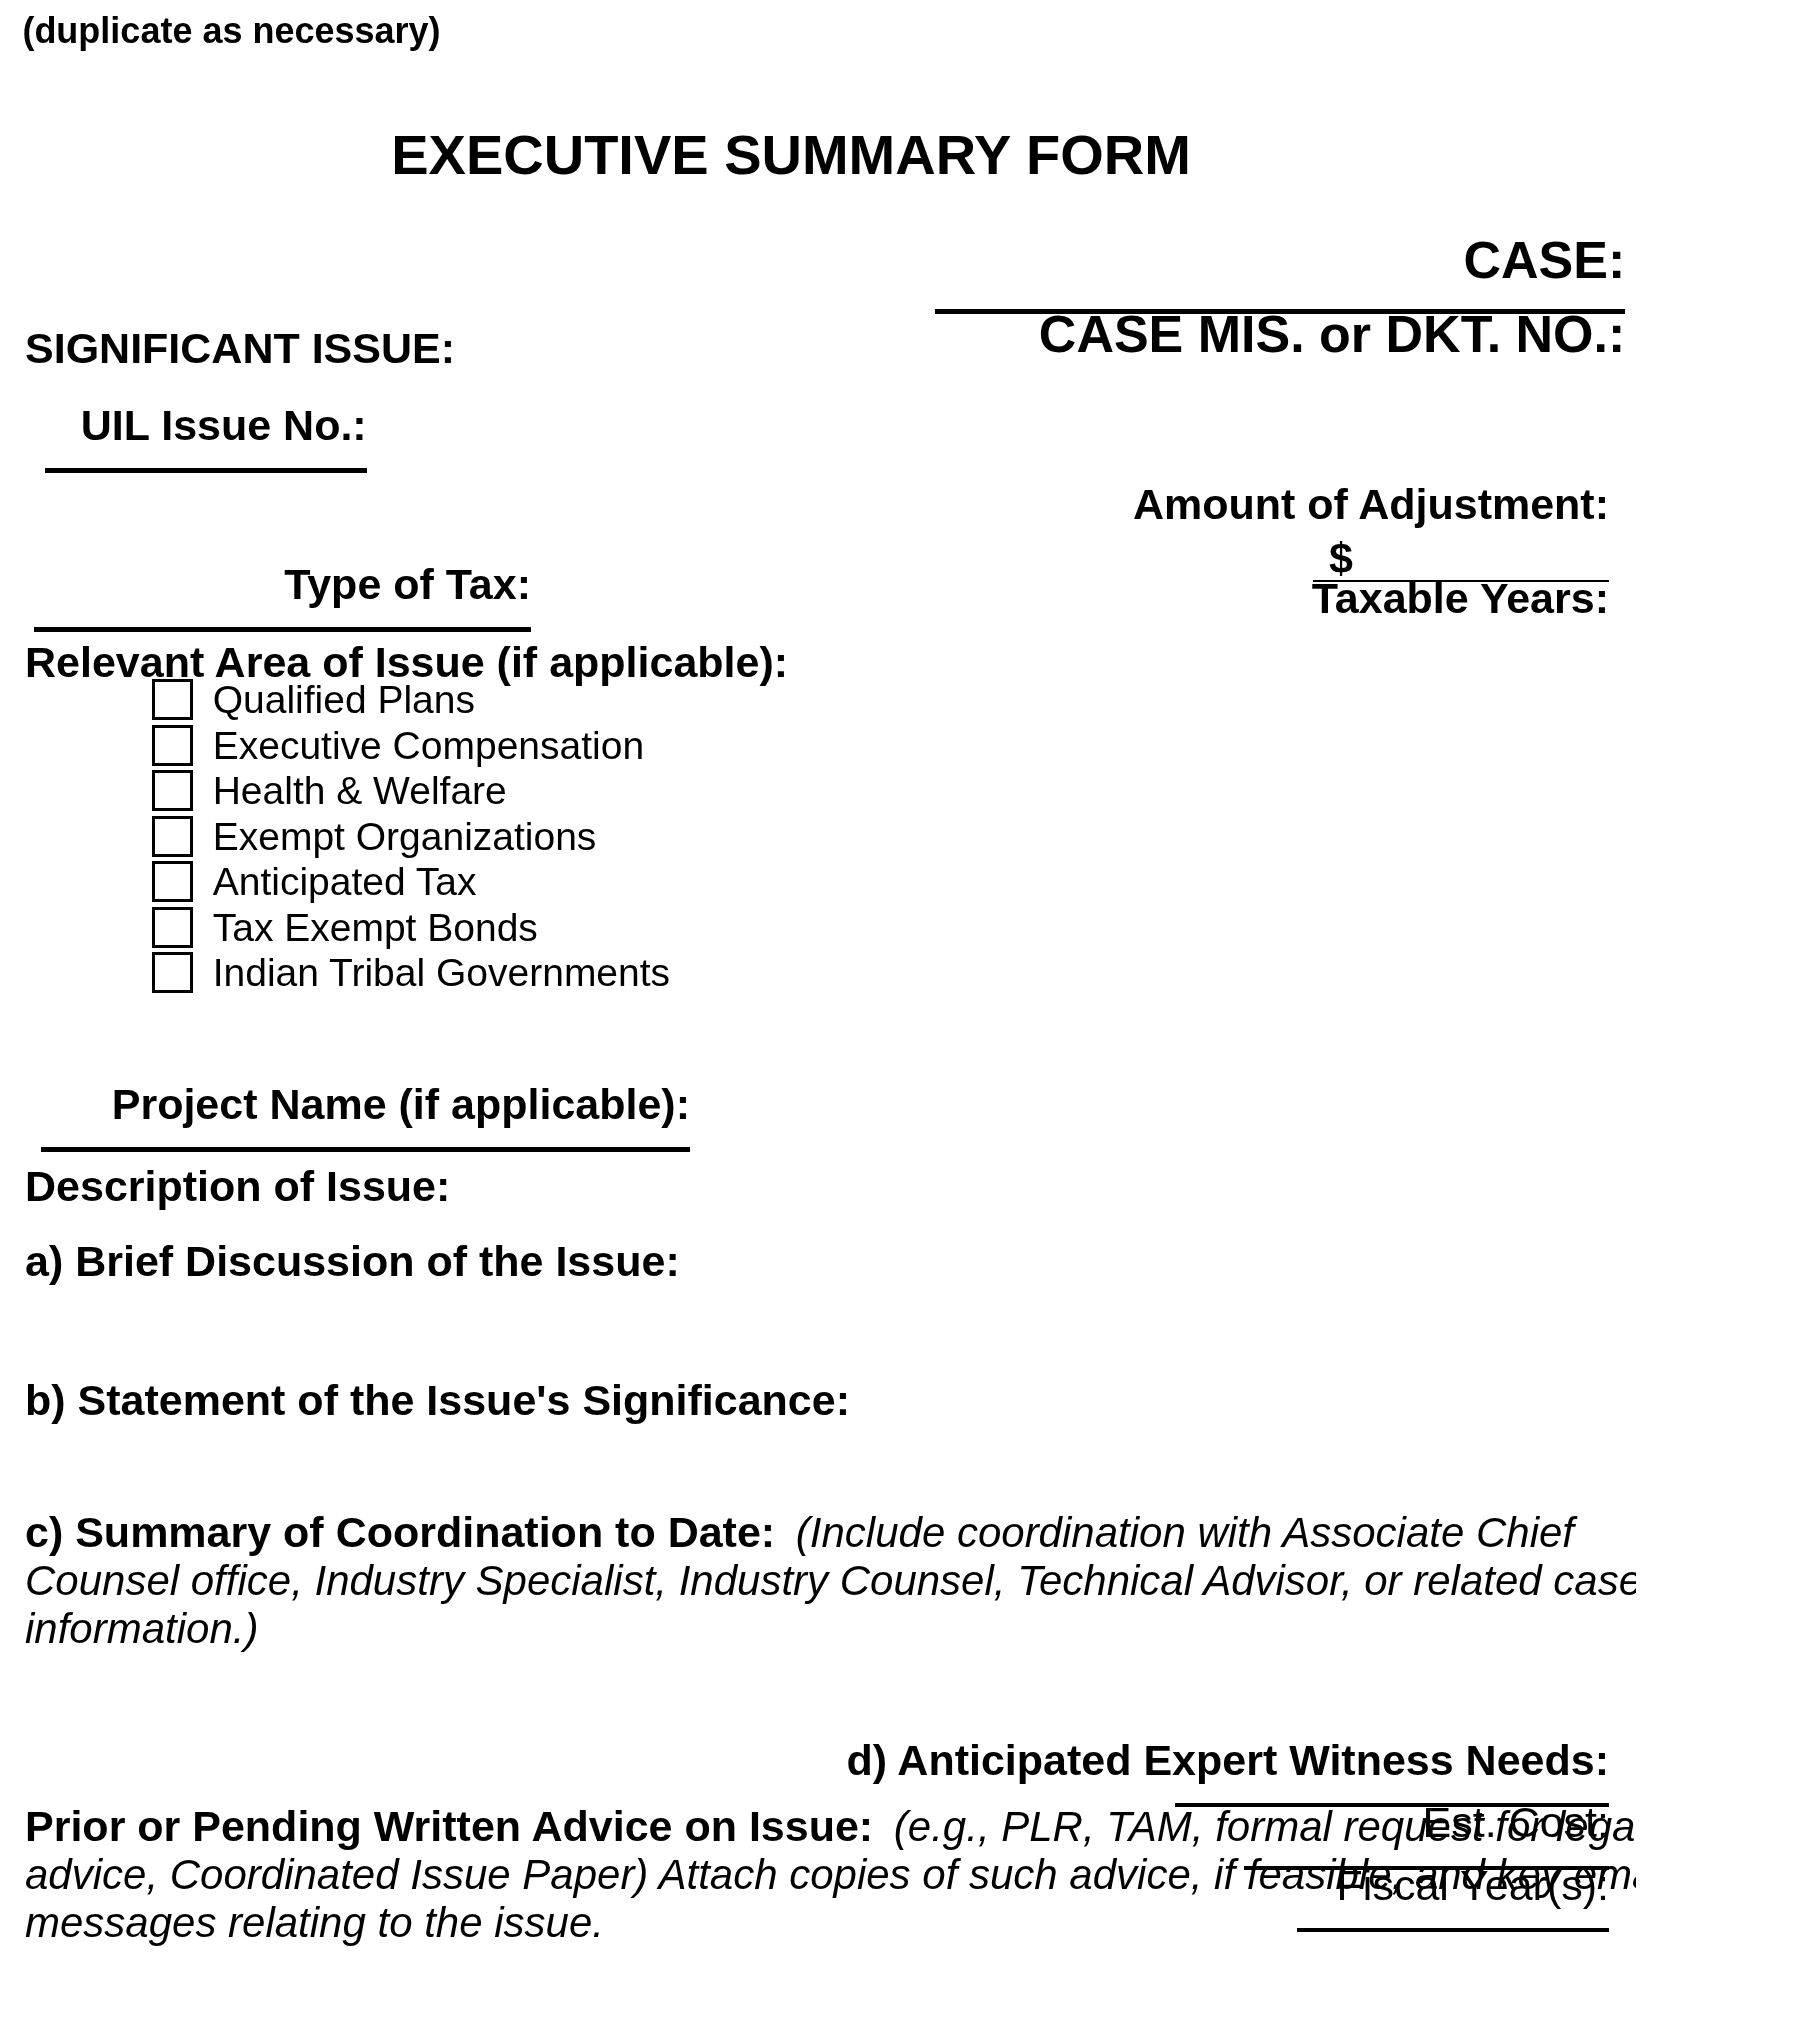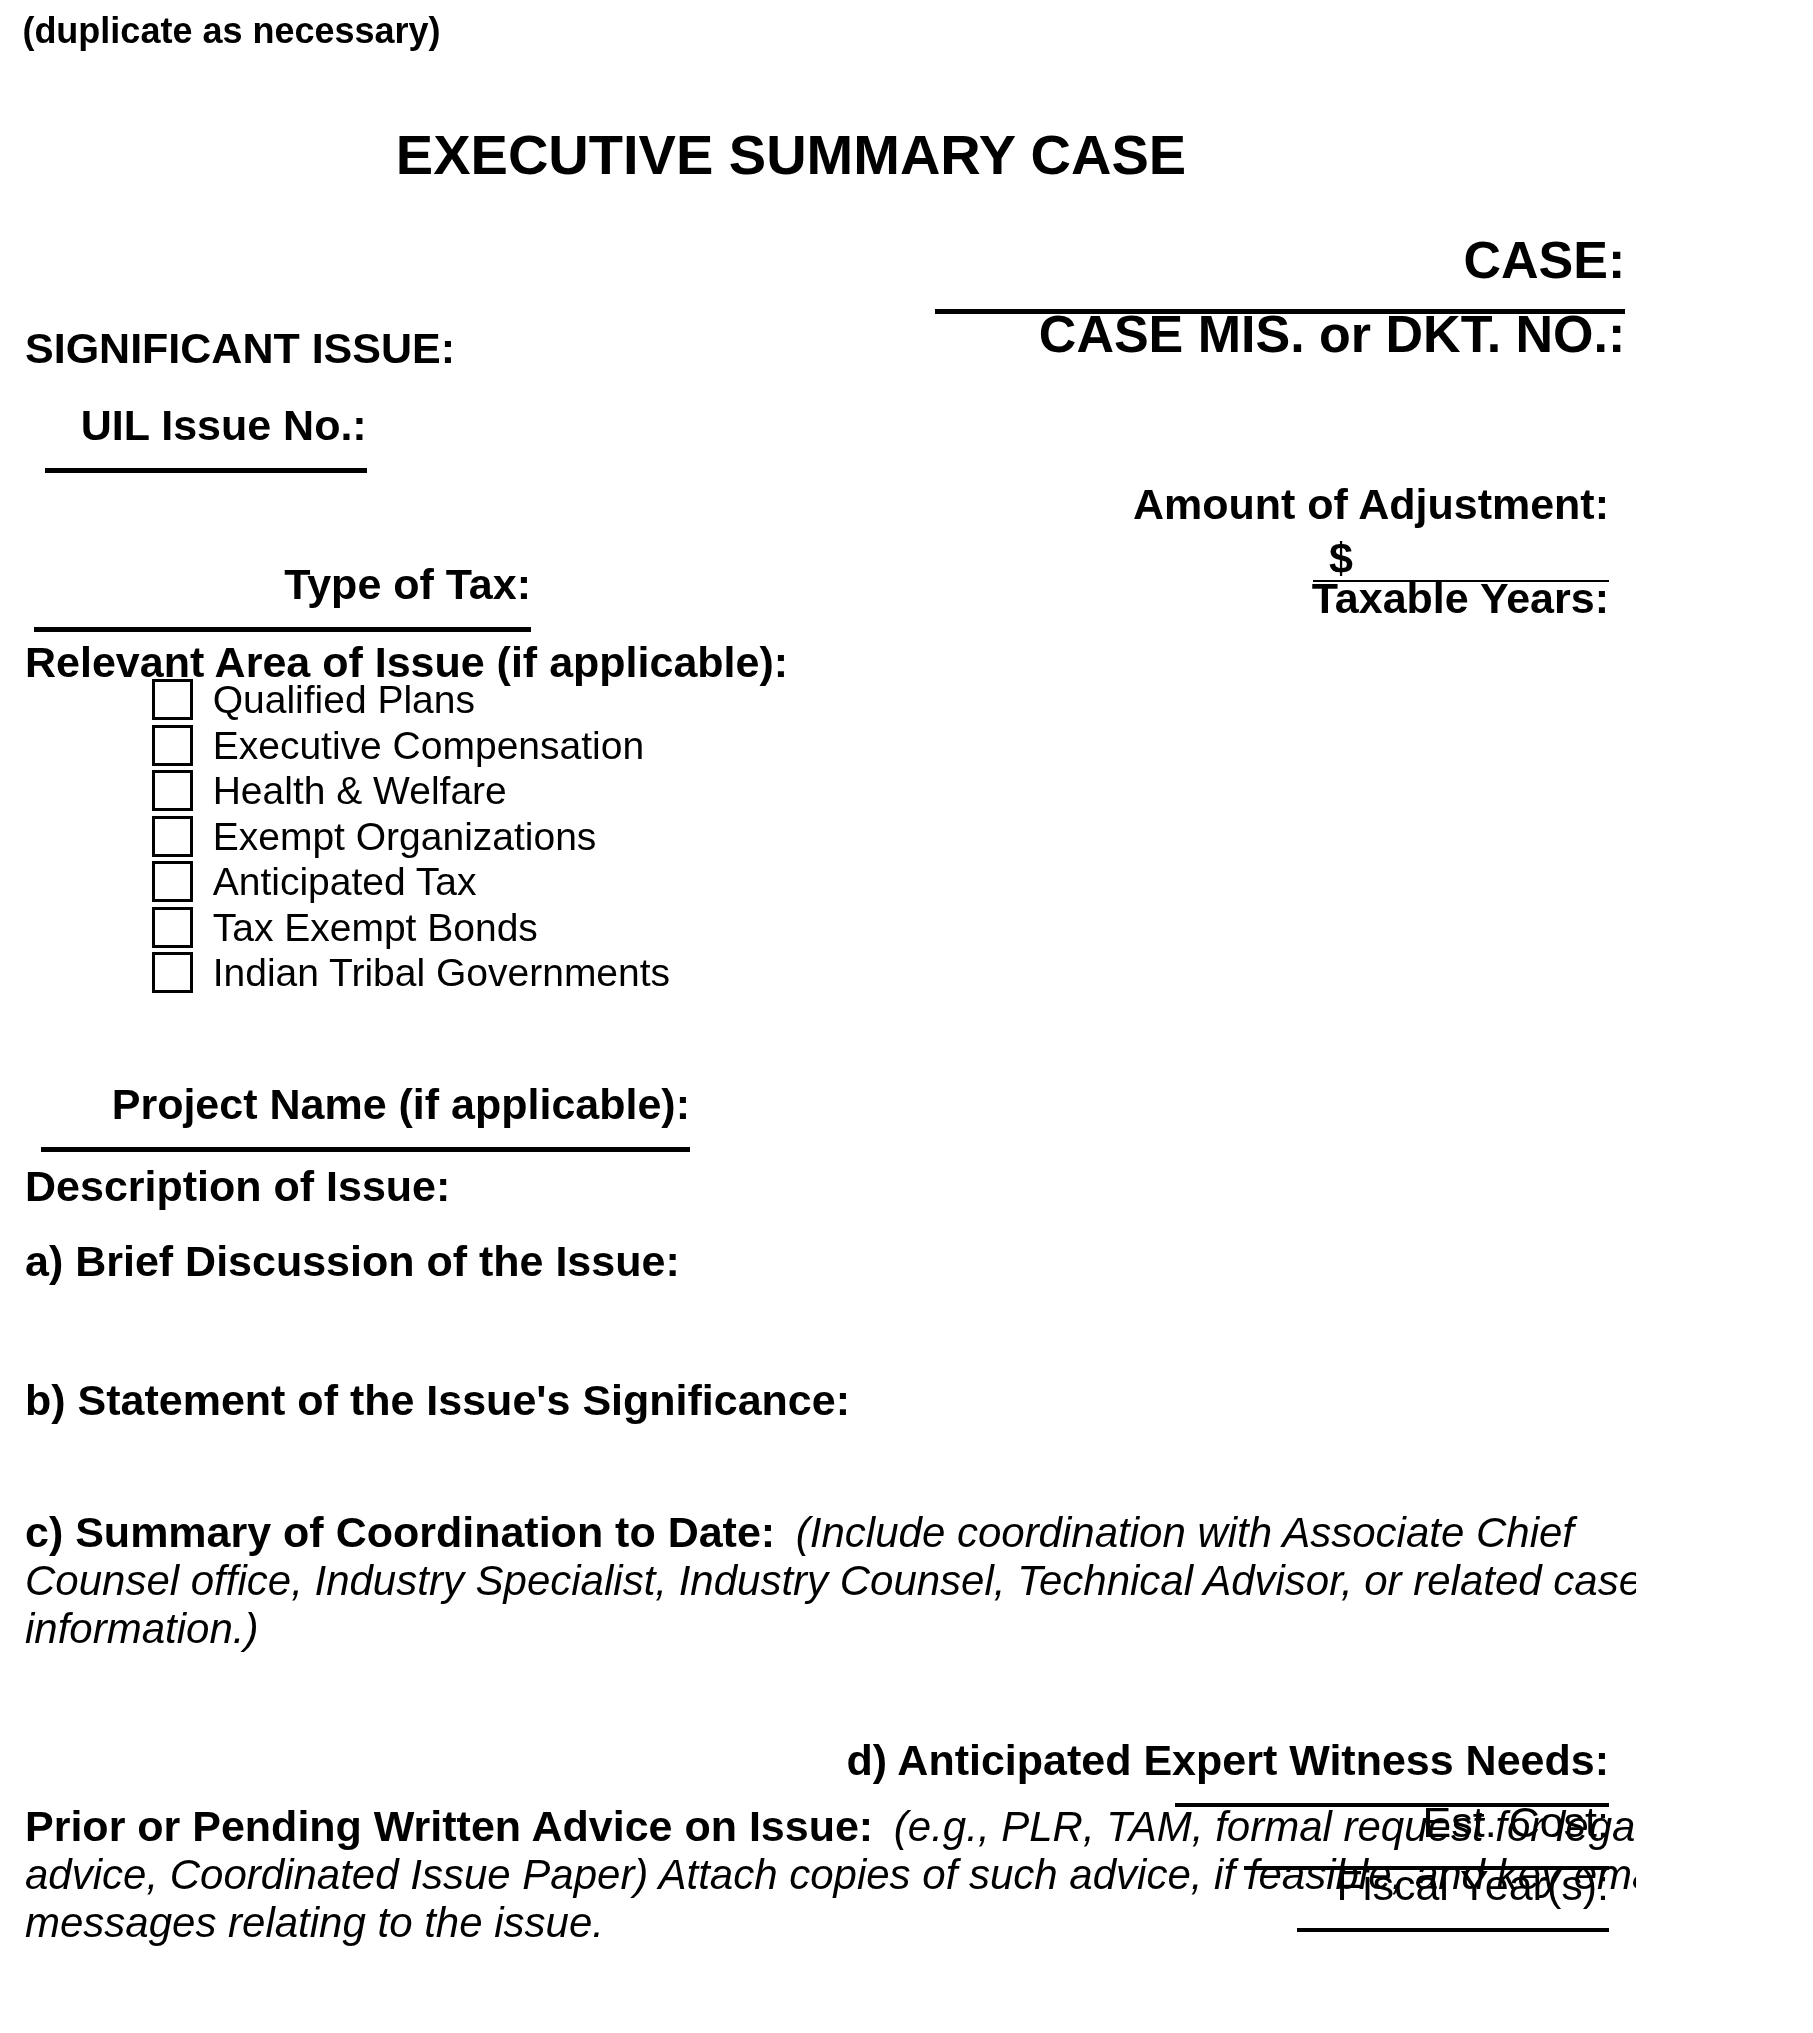--- a/index.html
+++ b/index.html
@@ -37,21 +37,21 @@
   .cbx-lbl { font-size:39px; line-height:1; white-space:nowrap; }
   .dollar { font-weight:bold; font-size:43px; line-height:1.0; padding-left:16px; display:inline-block; }
 </style>
 </head>
 <body>
 
 <div class="page">
 
   <div class="abs note-small" style="left:22.4px; top:10.7px;">(duplicate as necessary)</div>
 
-  <div class="abs title" style="left:0; right:54px; top:124px;">EXECUTIVE SUMMARY CASE</div>
+  <div class="abs title" style="left:0; right:54px; top:124px;">EXECUTIVE SUMMARY FORM</div>
 
   <div class="abs row" style="left:27px; right:10.7px; top:231px;">
     <span class="case-lbl">CASE:</span>
     <span class="blank" style="width:690px; margin-left:45px; border-bottom-width:5.4px;"><span></span></span>
     <span class="case-lbl" style="margin-left:25px;">CASE MIS. or DKT. NO.:</span>
     <span class="blank" style="flex:1; margin-left:31px; border-bottom-width:5.4px;"><span></span></span>
   </div>
 
   <div class="abs lbl" style="left:25px; top:324px;">SIGNIFICANT ISSUE:</div>
 

